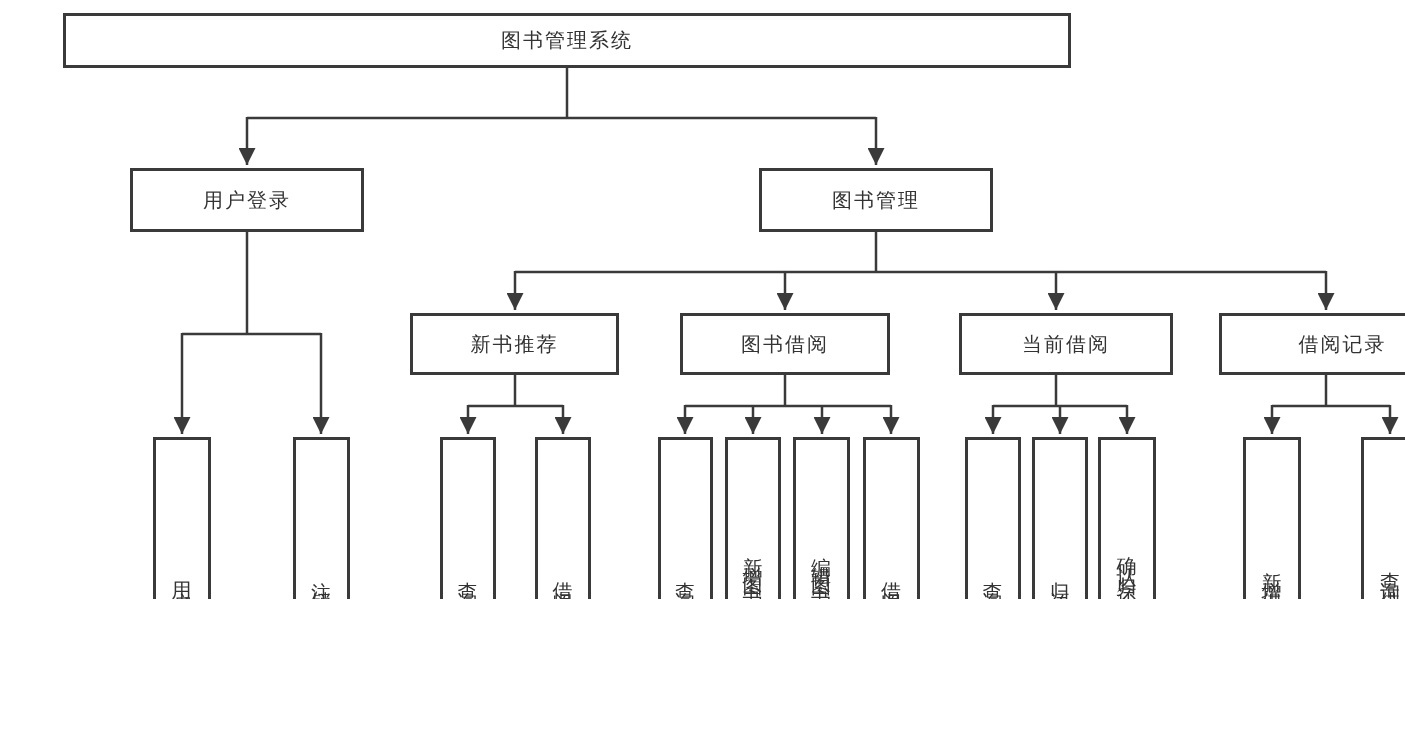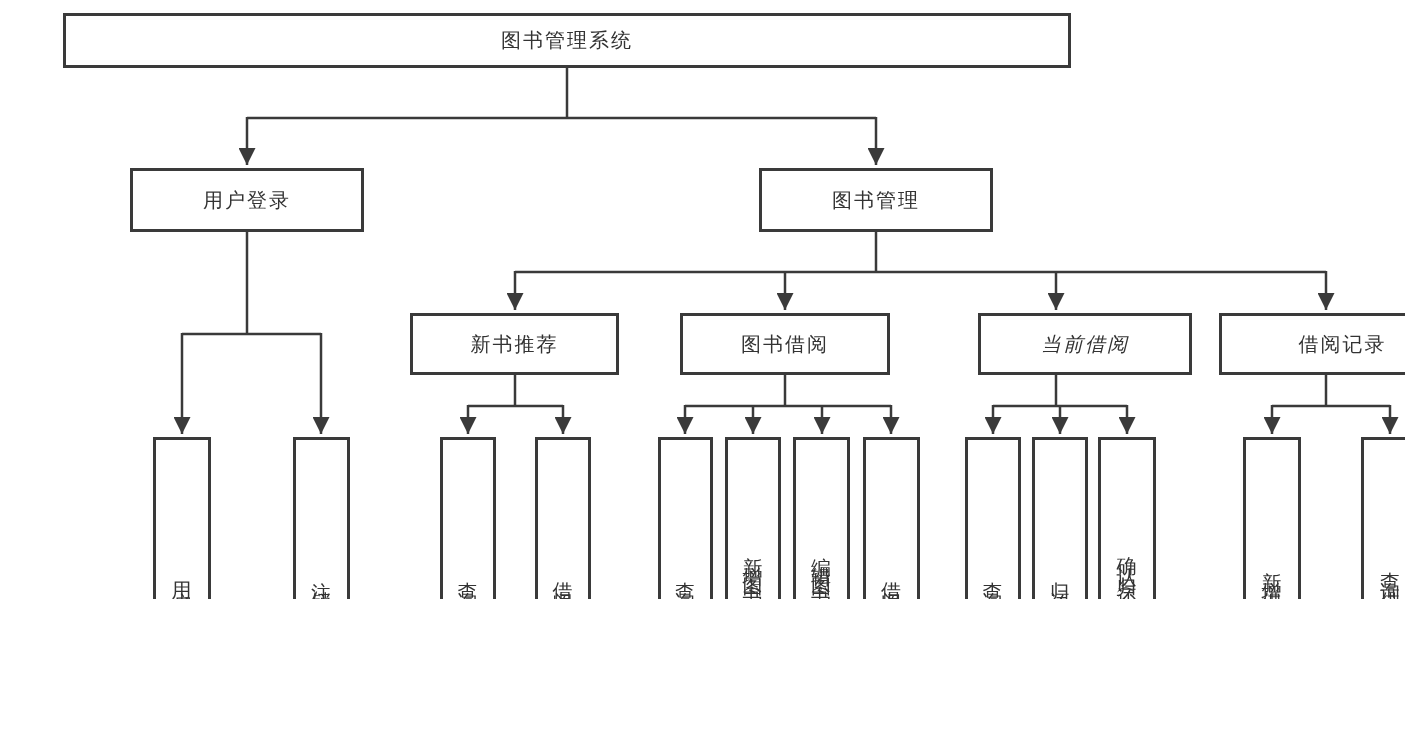--- a/index.html
+++ b/index.html
@@ -115,21 +115,21 @@
   <div class="node" style="left:711px;top:168px;width:234px;height:64px;font-family:Liberation Mono, monospace;">
     <span class="hlabel">图书管理</span>
   </div>
 
   <div class="node" style="left:362px;top:313px;width:209px;height:62px;text-align:right;">
     <span class="hlabel">新书推荐</span>
   </div>
   <div class="node" style="left:632px;top:313px;width:210px;height:62px;">
     <span class="hlabel">图书借阅</span>
   </div>
-  <div class="node" style="left:930px;top:313px;width:214px;height:62px;font-style:italic;">
+  <div class="node" style="left:911px;top:313px;width:214px;height:62px;">
     <span class="hlabel">当前借阅</span>
   </div>
   <div class="node" style="left:1171px;top:313px;width:215px;height:62px;padding-left:32px;">
     <span class="hlabel">借阅记录</span>
   </div>
 
   <div class="node" style="left:105px;top:437px;width:58px;height:298px;">
     <span class="vlabel">用户登录</span>
   </div>
   <div class="node" style="left:245px;top:437px;width:57px;height:298px;">

